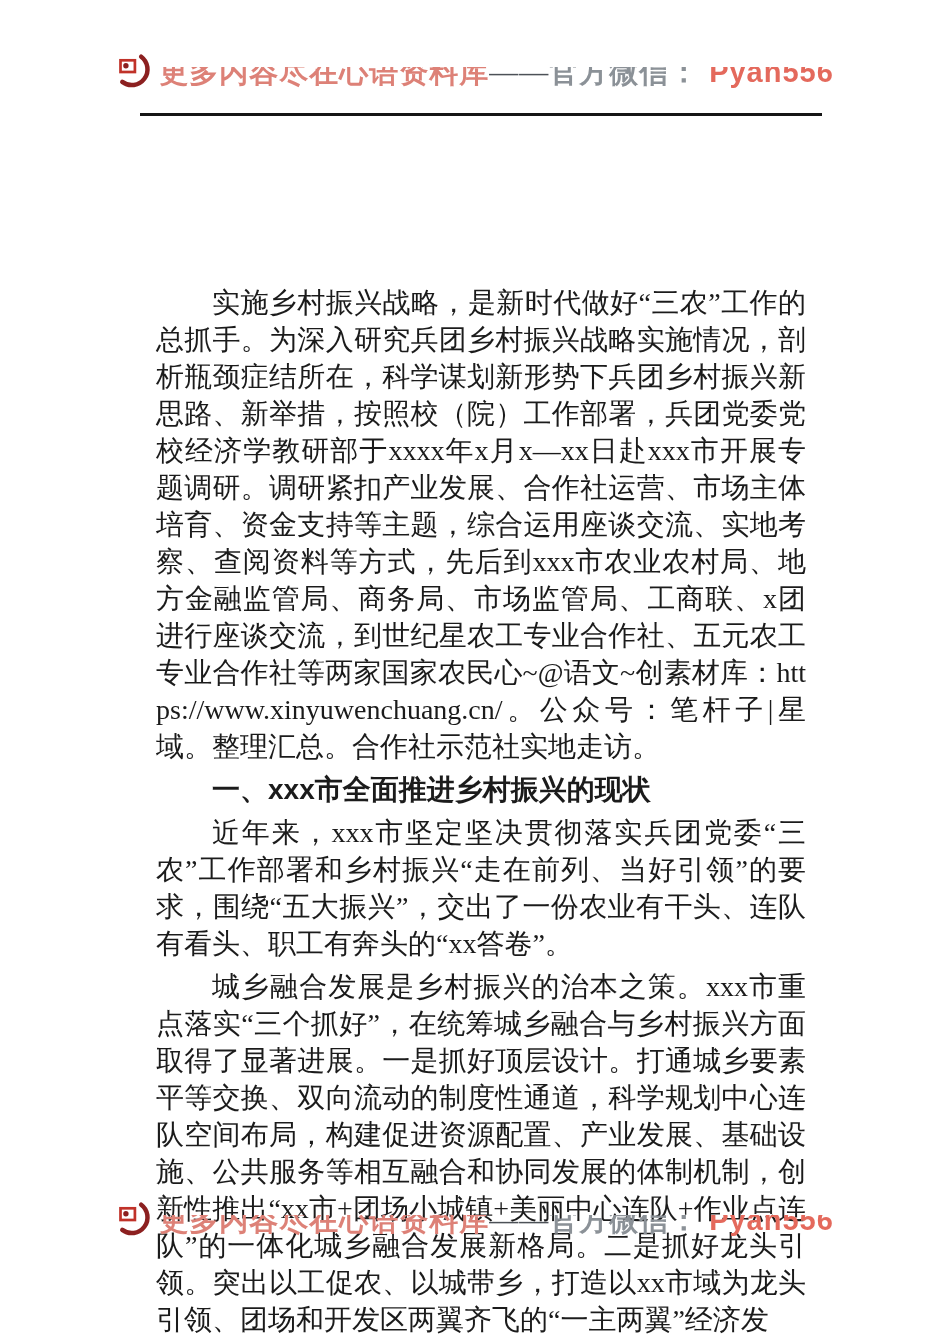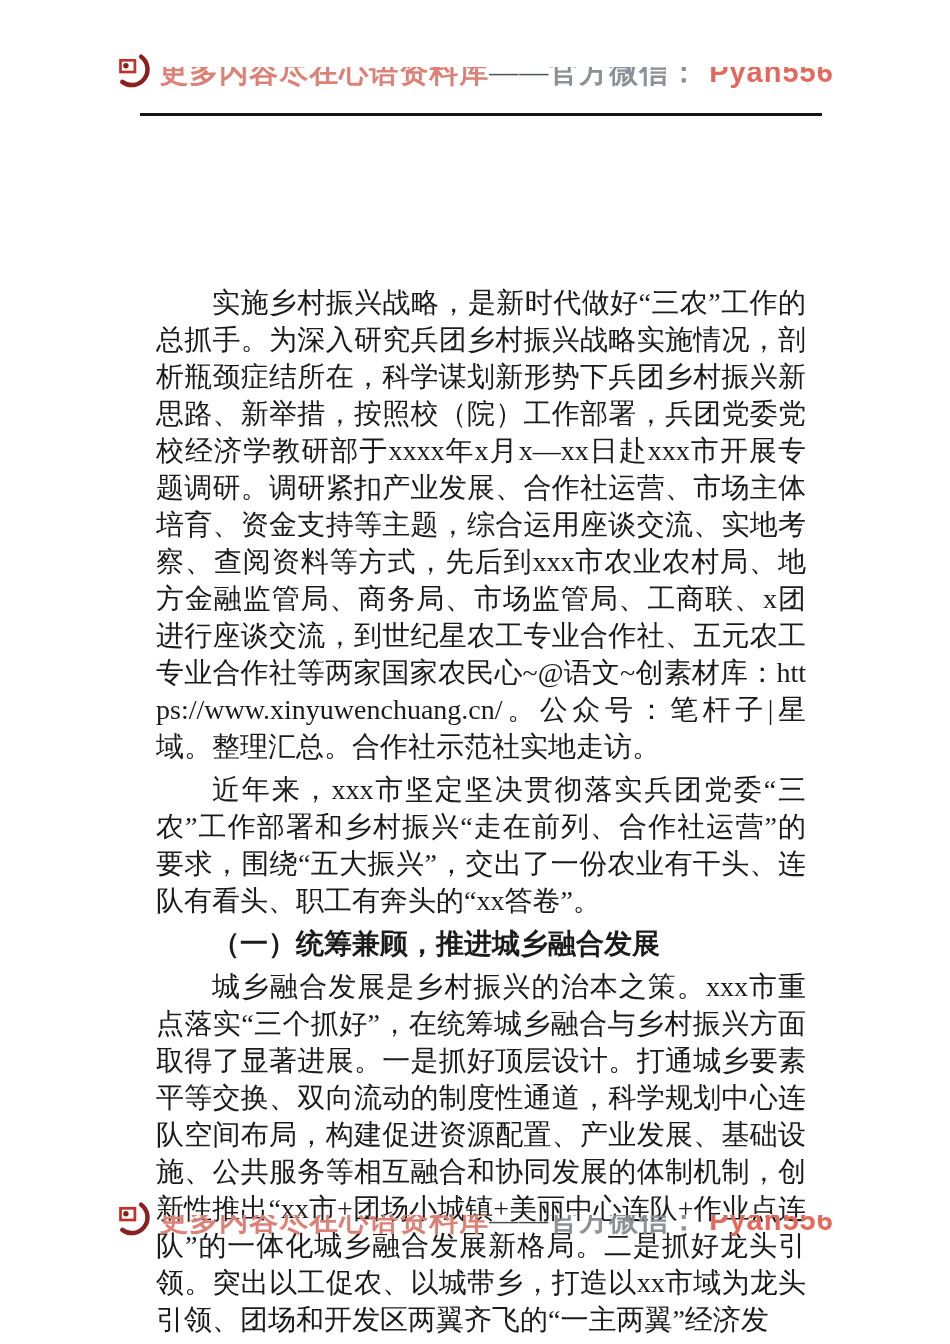--- a/index.html
+++ b/index.html
@@ -79,22 +79,22 @@
         <span class="wm-site">更多内容尽在心语资料库</span><span class="wm-dash">——</span><span class="wm-label">官方微信：</span><span class="wm-id">Pyan556</span>
       </span>
     </span>
   </div>
 
   <div class="rule"></div>
 
 
   <div class="doc-body">
       <div class="block paragraph">实施乡村振兴战略，是新时代做好“三农”工作的总抓手。为深入研究兵团乡村振兴战略实施情况，剖析瓶颈症结所在，科学谋划新形势下兵团乡村振兴新思路、新举措，按照校（院）工作部署，兵团党委党校经济学教研部于xxxx年x月x—xx日赴xxx市开展专题调研。调研紧扣产业发展、合作社运营、市场主体培育、资金支持等主题，综合运用座谈交流、实地考察、查阅资料等方式，先后到xxx市农业农村局、地方金融监管局、商务局、市场监管局、工商联、x团进行座谈交流，到世纪星农工专业合作社、五元农工专业合作社等两家国家农民心~@语文~创素材库：https://www.xinyuwenchuang.cn/。公众号：笔杆子|星域。整理汇总。合作社示范社实地走访。</div>
-      <div class="block paragraph">近年来，xxx市坚定坚决贯彻落实兵团党委“三农”工作部署和乡村振兴“走在前列、合作社运营”的要求，围绕“五大振兴”，交出了一份农业有干头、连队有看头、职工有奔头的“xx答卷”。</div>
-      <div class="block heading2">（一）统筹兼顾，推进城乡融合发展</div>
+      <div class="block heading1">一、xxx市全面推进乡村振兴的现状</div>
+      <div class="block paragraph">近年来，xxx市坚定坚决贯彻落实兵团党委“三农”工作部署和乡村振兴“走在前列、当好引领”的要求，围绕“五大振兴”，交出了一份农业有干头、连队有看头、职工有奔头的“xx答卷”。</div>
       <div class="block paragraph">城乡融合发展是乡村振兴的治本之策。xxx市重点落实“三个抓好”，在统筹城乡融合与乡村振兴方面取得了显著进展。一是抓好顶层设计。打通城乡要素平等交换、双向流动的制度性通道，科学规划中心连队空间布局，构建促进资源配置、产业发展、基础设施、公共服务等相互融合和协同发展的体制机制，创新性推出“xx市+团场小城镇+美丽中心连队+作业点连队”的一体化城乡融合发展新格局。二是抓好龙头引领。突出以工促农、以城带乡，打造以xx市域为龙头引领、团场和开发区两翼齐飞的“一主两翼”经济发</div>
     </div>
 
   <div class="watermark footer">
     <span class="wm-logo">
       <svg viewBox="0 0 40 44" width="36" height="40" xmlns="http://www.w3.org/2000/svg">
         <path d="M28 5 A15 15 0 1 1 7 33" stroke="#8c2020" stroke-width="5" fill="none" stroke-linecap="round"></path>
         <rect x="5" y="9" width="16" height="13" fill="#ffffff" stroke="#c03229" stroke-width="3"></rect>
         <circle cx="11" cy="15" r="3" fill="#8c2020"></circle>
       </svg>

